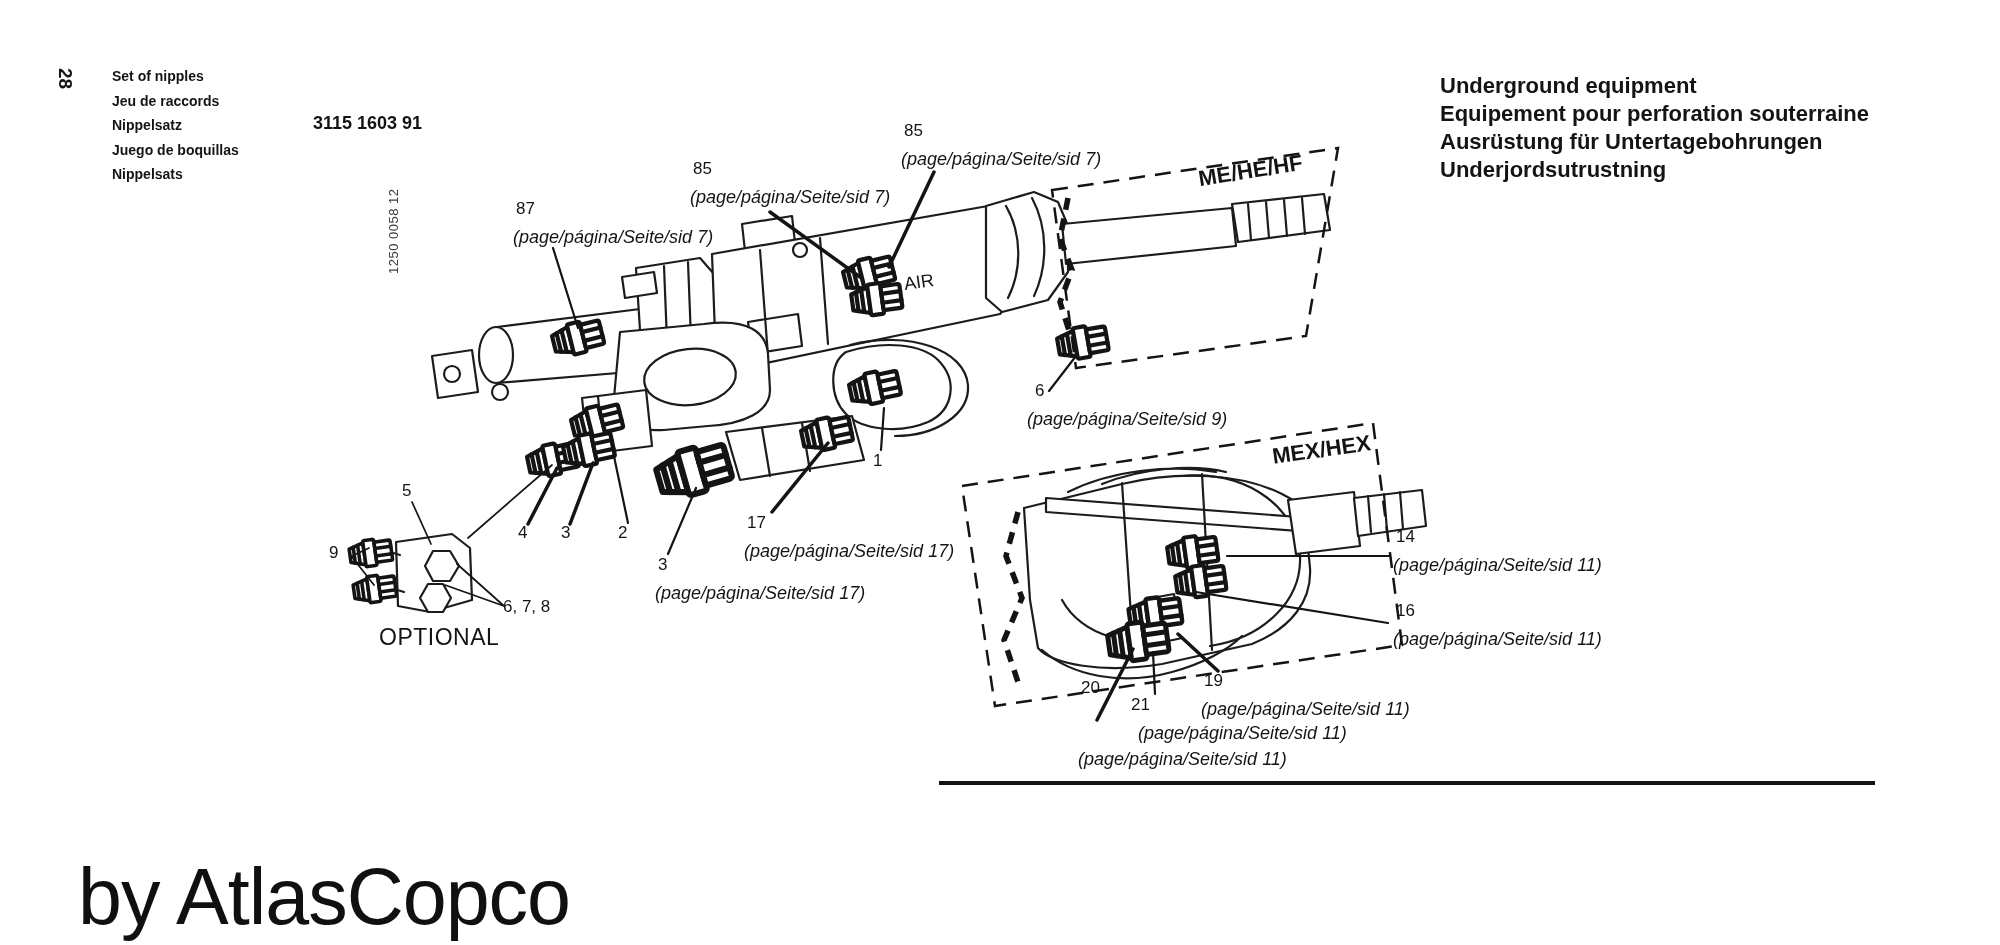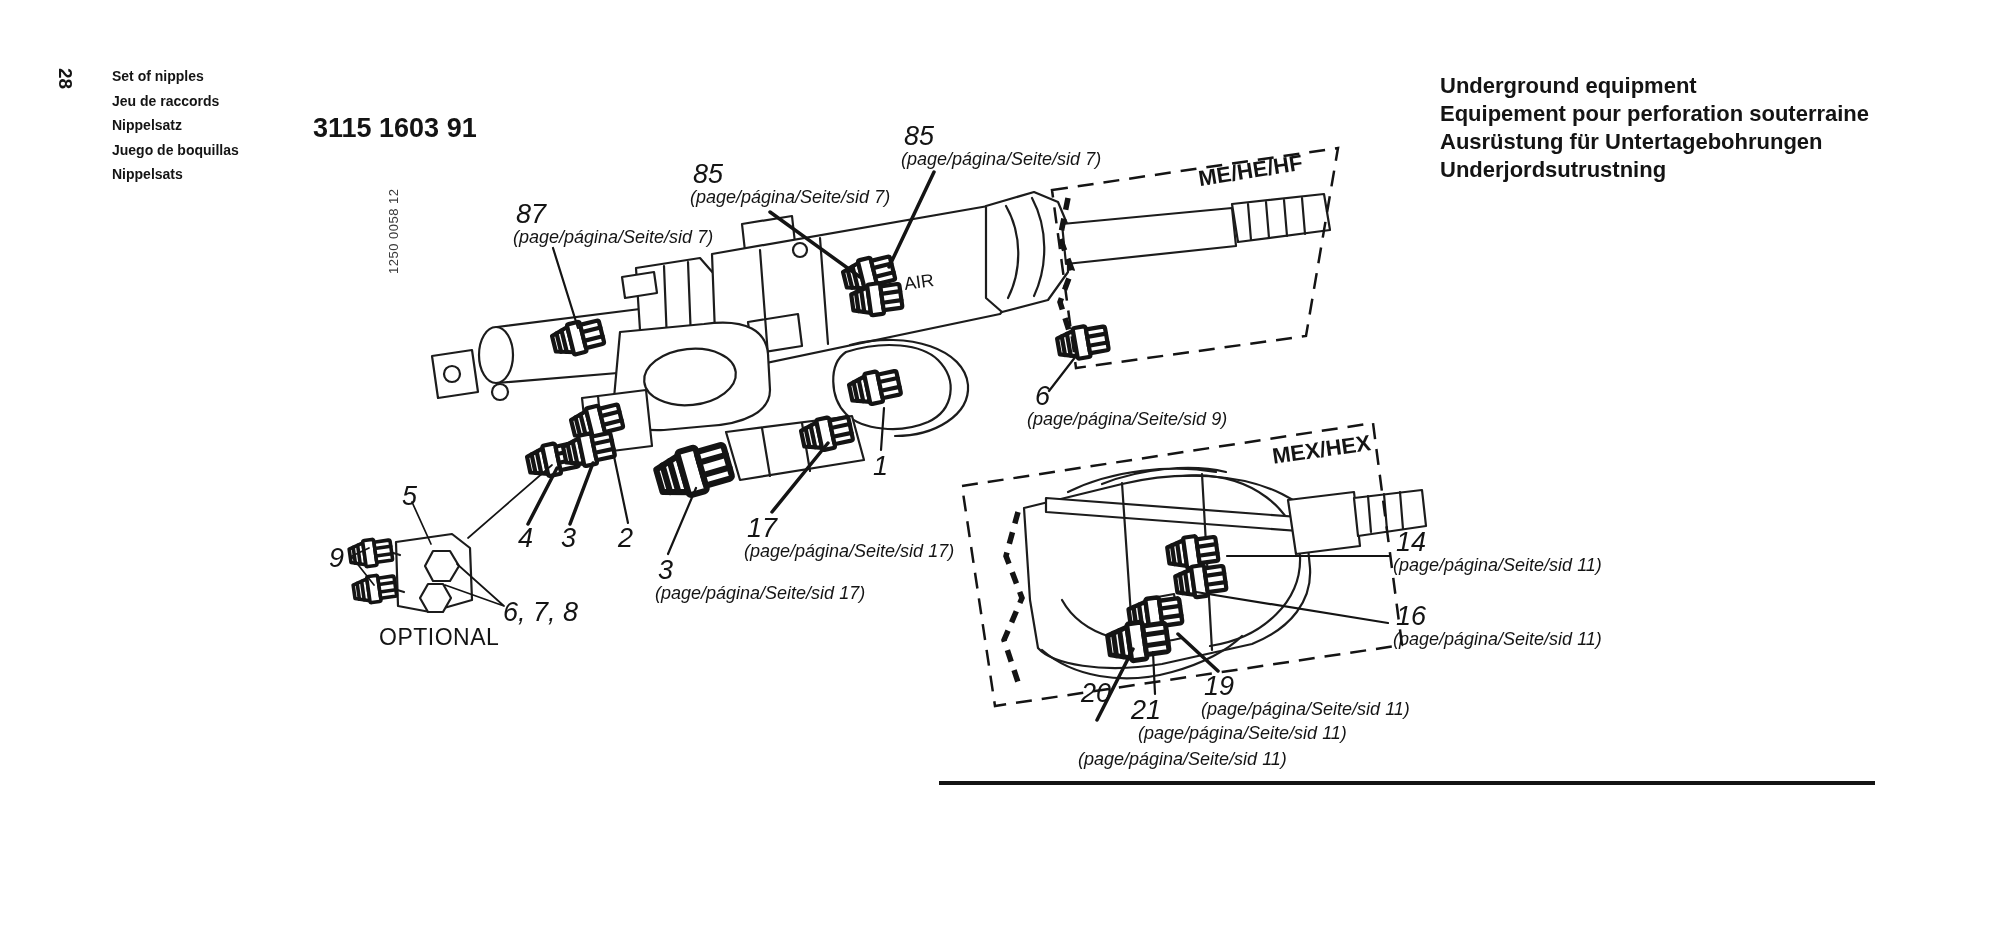--- a/index.html
+++ b/index.html
@@ -3,24 +3,24 @@
 <meta charset="utf-8">
 <style>
   html,body{margin:0;padding:0;background:#e9e9e9;}
   .page{position:relative;width:2000px;height:945px;background:#ffffff;overflow:hidden;
         font-family:"Liberation Sans", sans-serif;color:#141414;}
   .art{position:absolute;left:0;top:0;width:2000px;height:945px;}
   .abs{position:absolute;white-space:nowrap;}
   .tblock{position:absolute;font-weight:bold;}
   .tblock.left{left:112px;top:64px;font-size:14px;line-height:24.5px;}
   .tblock.right{left:1440px;top:72px;font-size:22px;line-height:28px;}
-  .partno{left:313px;top:113px;font-weight:bold;font-size:27px;}
+  .partno{left:313px;top:113px;font-weight:bold;font-size:18px;}
   .pagenum{left:76px;top:68px;font-size:19px;font-weight:600;transform:rotate(90deg);transform-origin:0 0;}
   .dwgno{left:386px;top:274px;font-size:13px;color:#3a3a3a;transform:rotate(-90deg);transform-origin:0 0;letter-spacing:0.5px;}
-  .num{font-size:27px;font-style:italic;}
+  .num{font-size:17px;}
   .pref{font-size:18px;font-style:italic;}
   .model{font-size:22px;font-weight:bold;}
   .mehehf{left:1198px;top:158px;transform:rotate(-9deg);}
   .mexhex{left:1272px;top:437px;transform:rotate(-8deg);}
   .airlbl{left:904px;top:272px;font-size:18px;transform:rotate(-8deg);}
   .optional{left:379px;top:624px;font-size:23px;letter-spacing:0.5px;}
   .byline{left:78px;top:851px;font-size:79px;letter-spacing:-1px;color:#101010;}
 </style>
 </head>
 <body>
@@ -182,14 +182,15 @@
   <div class="abs pref" style="left:1393px;top:555px;">(page/página/Seite/sid 11)</div>
   <div class="abs num" style="left:1396px;top:601px;">16</div>
   <div class="abs pref" style="left:1393px;top:629px;">(page/página/Seite/sid 11)</div>
   <div class="abs num" style="left:1204px;top:671px;">19</div>
   <div class="abs pref" style="left:1201px;top:699px;">(page/página/Seite/sid 11)</div>
   <div class="abs num" style="left:1131px;top:695px;">21</div>
   <div class="abs pref" style="left:1138px;top:723px;">(page/página/Seite/sid 11)</div>
   <div class="abs num" style="left:1081px;top:678px;">20</div>
   <div class="abs pref" style="left:1078px;top:749px;">(page/página/Seite/sid 11)</div>
 
+  <div class="abs byline">by AtlasCopco</div>
 
 </div>
 
 </body></html>

